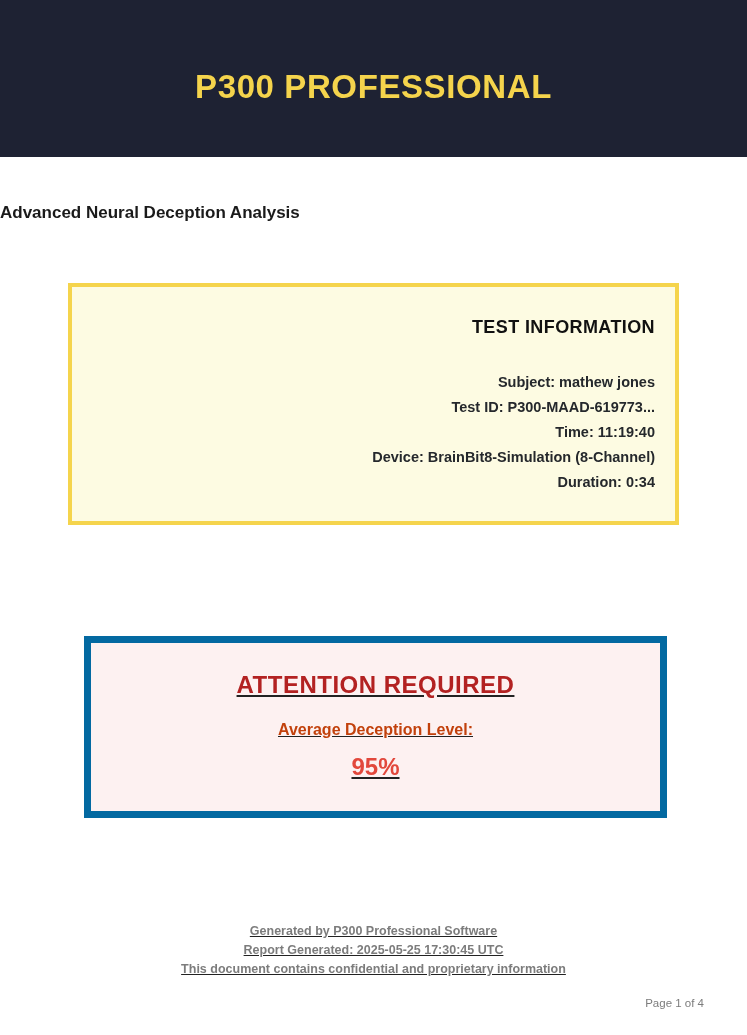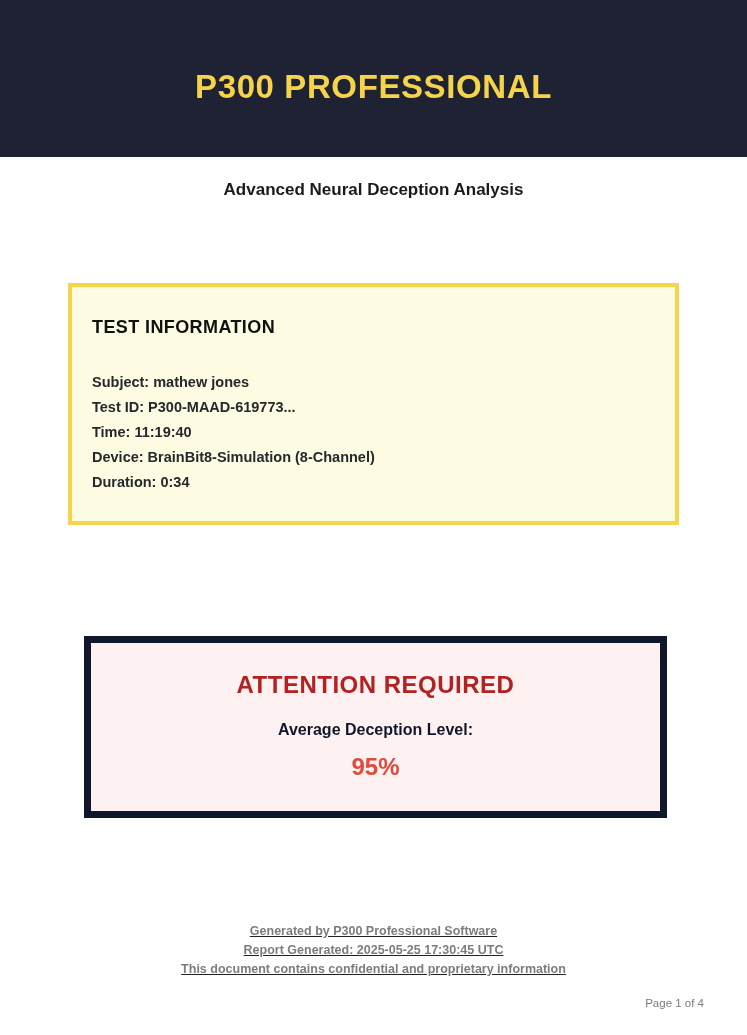--- a/index.html
+++ b/index.html
@@ -32,38 +32,38 @@
     color: #f5d44c;
     font-size: 33px;
     font-weight: bold;
     letter-spacing: 0.6px;
     line-height: 44px;
     text-align: center;
   }
 
   
   .subtitle {
-    text-align: center;
+    text-align: left;
     font-size: 17px;
     font-weight: bold;
     color: #1a1a1a;
-    margin-top: 23px;
+    margin-top: 46px;
   }
 
   
   .info-box {
     position: absolute;
     left: 68px;
     top: 283px;
     width: 611px;
     box-sizing: border-box;
     border: 4px solid #f5d44c;
     background: #fdfbe2;
     padding: 30px 20px 26px 20px;
-    text-align: left;
+    text-align: right;
   }
   .info-box-title {
     font-size: 18px;
     font-weight: bold;
     color: #111111;
     margin-bottom: 32px;
     letter-spacing: 0.4px;
   }
   .info-line {
     font-size: 14.5px;
@@ -72,36 +72,37 @@
     font-weight: bold;
   }
 
   
   .alert-box {
     position: absolute;
     left: 84px;
     top: 636px;
     width: 583px;
     box-sizing: border-box;
-    border: 7px solid #0f172a;
+    border: 7px solid #0369a1;
     background: #fdf1f1;
     padding: 28px 20px 30px 20px;
     text-align: center;
+    text-decoration: underline;
   }
   .alert-title {
     font-size: 24px;
     font-weight: bold;
     color: #b32222;
     letter-spacing: 0.5px;
     margin-bottom: 22px;
   }
   .alert-label {
     font-size: 16px;
     font-weight: bold;
-    color: #0f172a;
+    color: #c2410c;
     margin-bottom: 14px;
   }
   .alert-value {
     font-size: 24px;
     font-weight: bold;
     color: #e2483c;
   }
 
   
   .footer {

